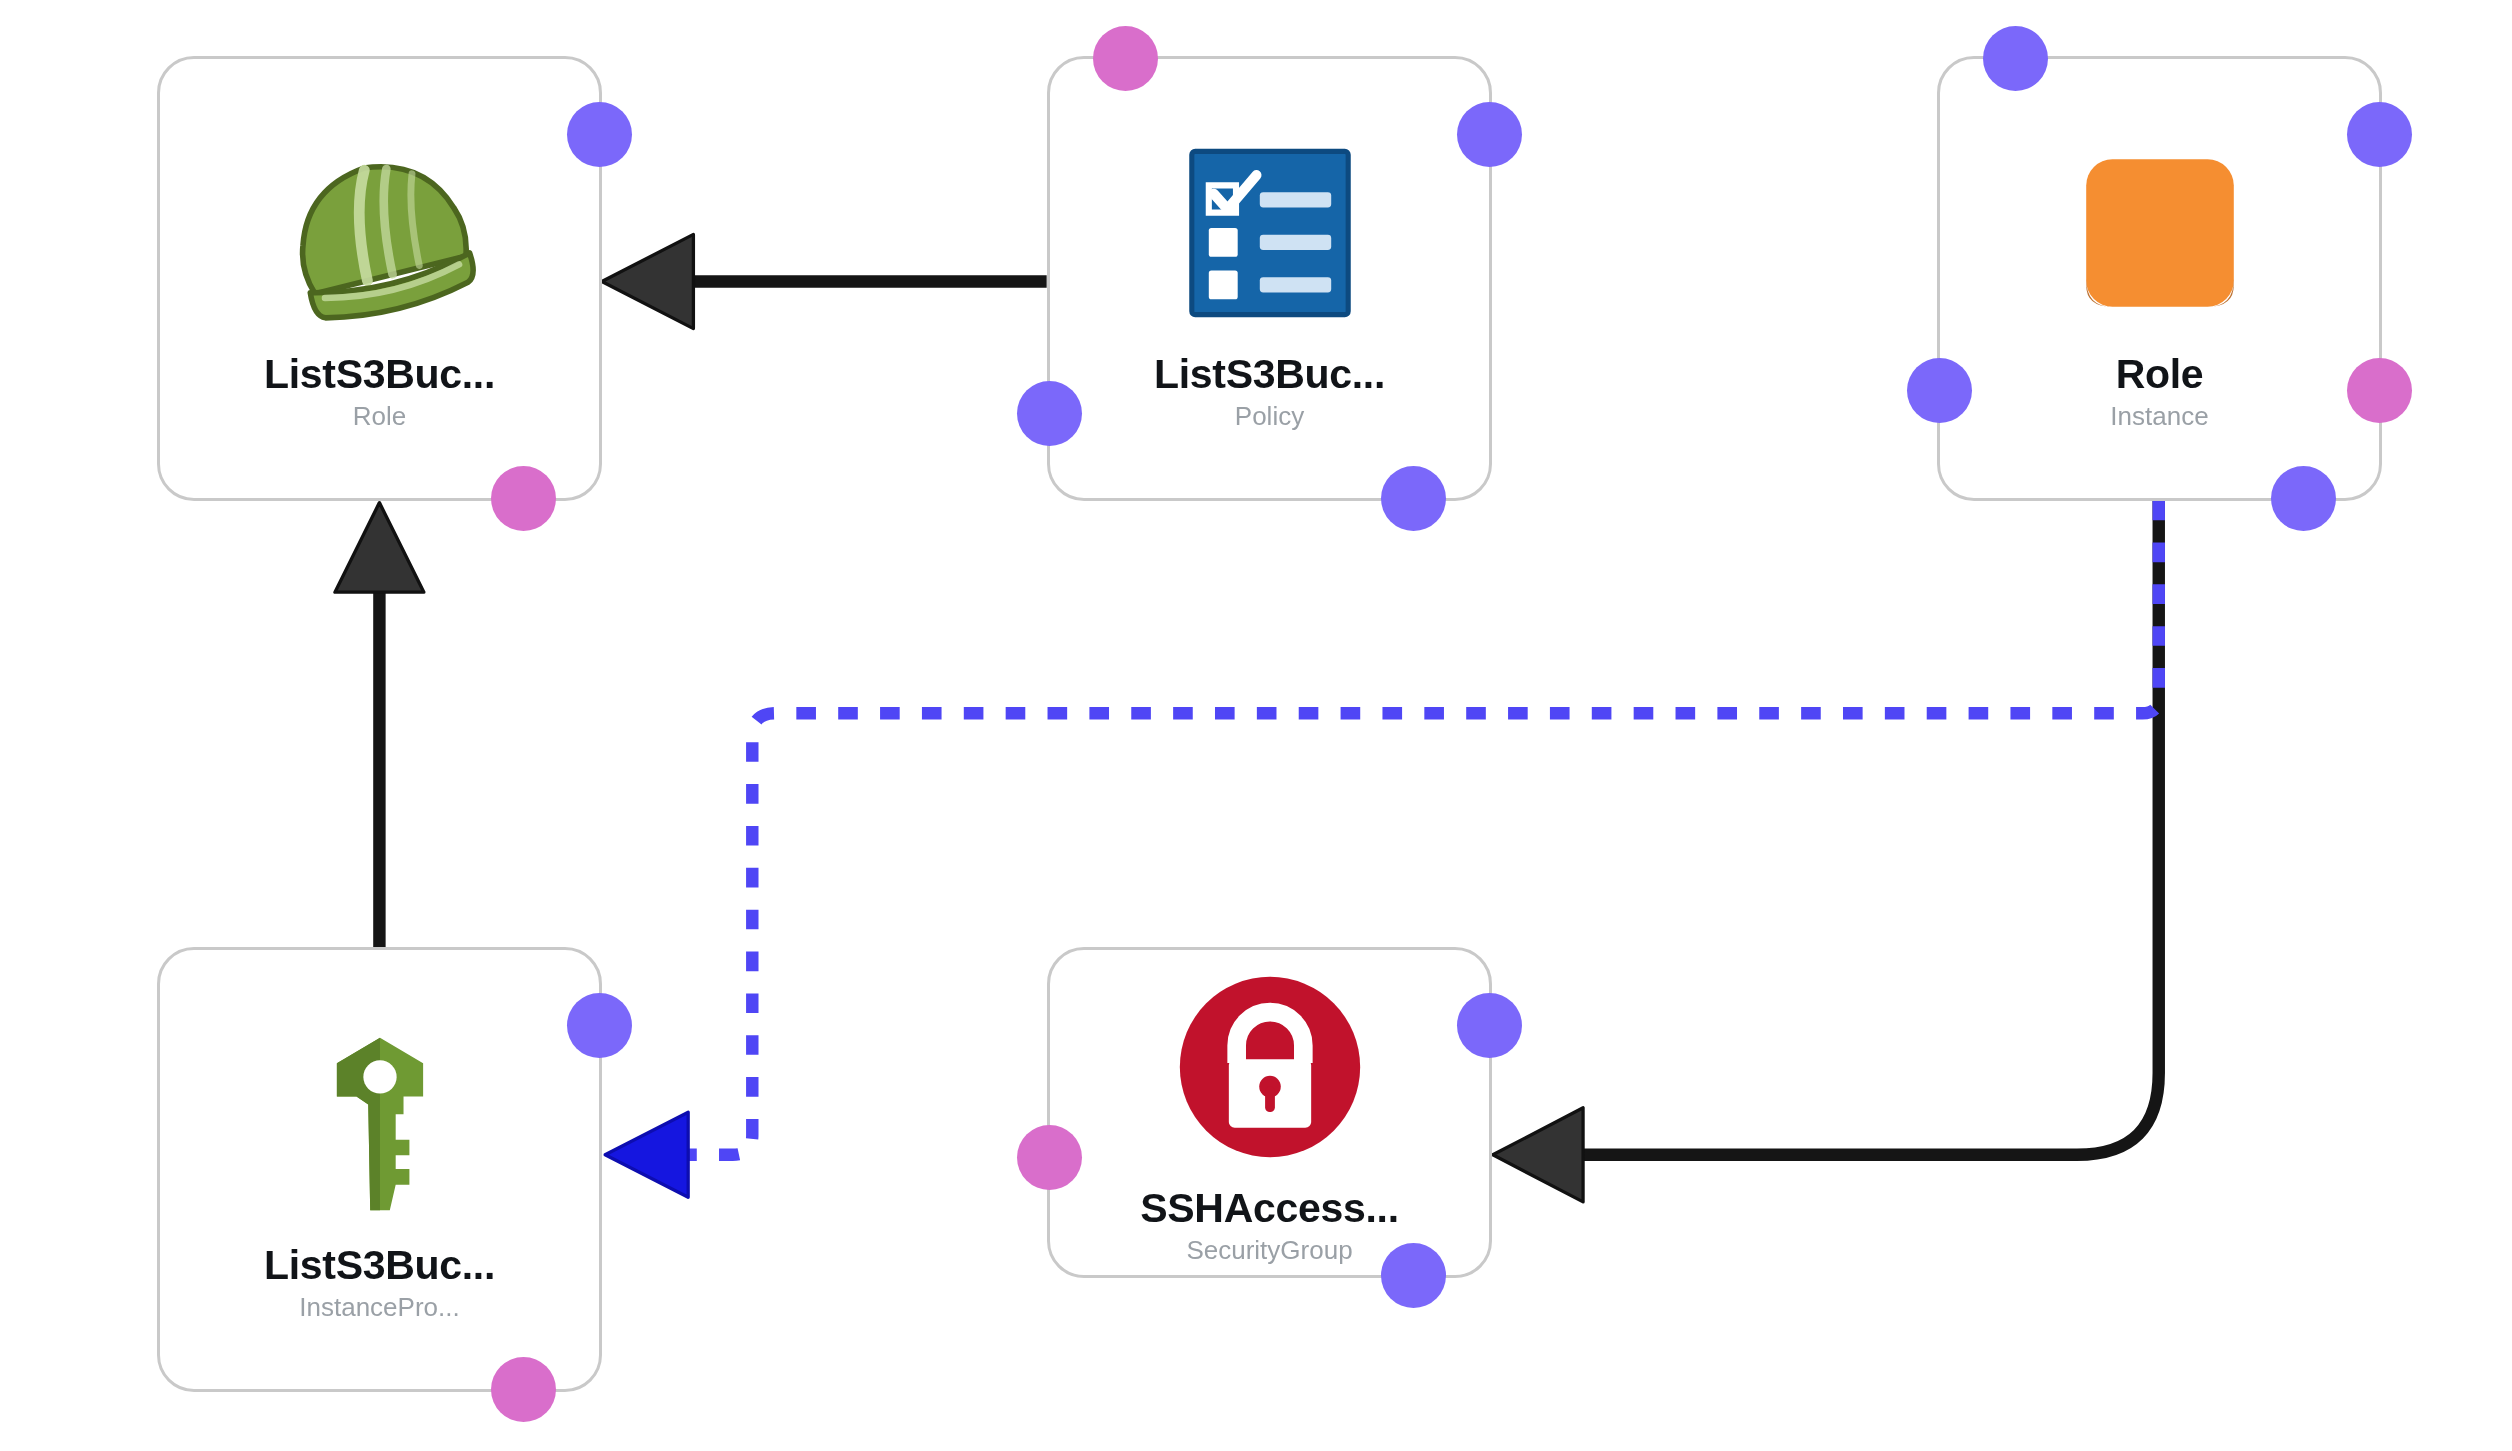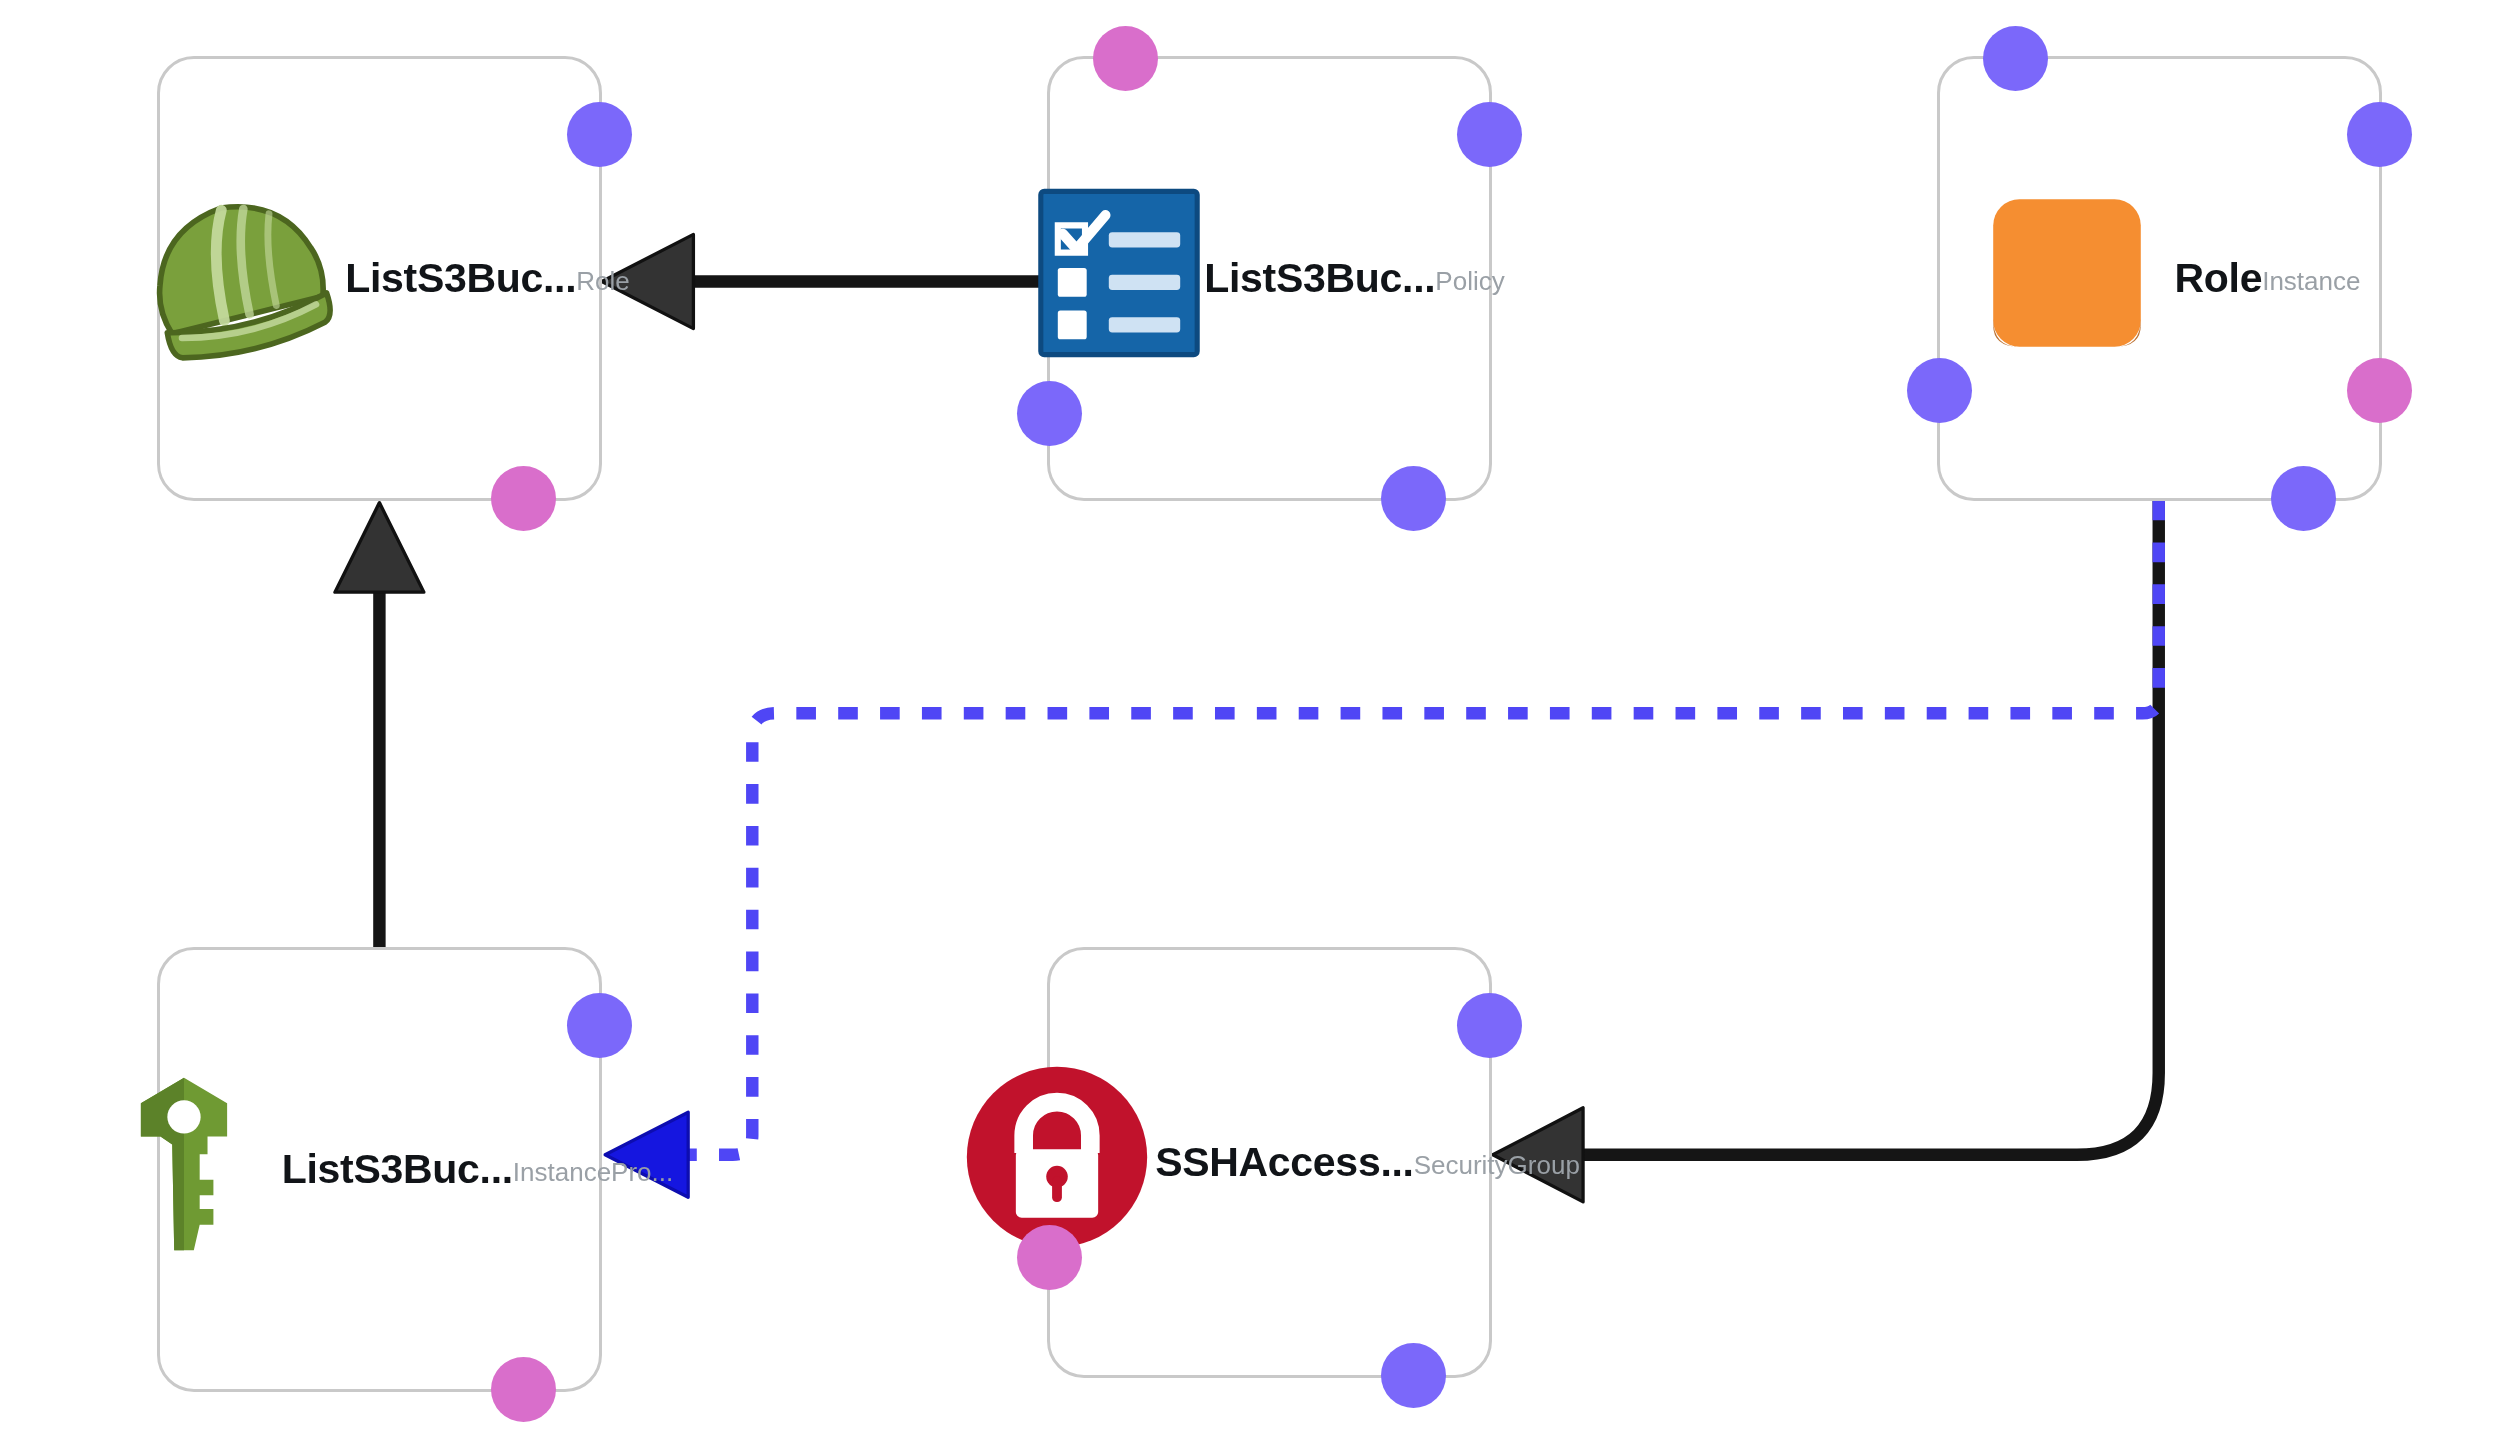--- a/index.html
+++ b/index.html
@@ -11,21 +11,21 @@
   #canvas{position:absolute;inset:0;width:2512px;height:1452px;background:#fff;}
   #edges{position:absolute;left:0;top:0;width:2512px;height:1452px;pointer-events:none;}
 
   .node{
     position:absolute;
     box-sizing:border-box;
     background:#ffffff;
     border:3.3px solid #c9c9c9;
     border-radius:37px;
     display:flex;
-    flex-direction:row;
+    flex-direction:column;
     align-items:center;
     justify-content:center;
   }
   .node-icon{
     width:216px;height:216px;
     display:flex;align-items:center;justify-content:center;
     margin-bottom:11.8px;
   }
   .node-icon svg{display:block;}
   .node-label{
@@ -148,21 +148,21 @@
         <path d="M50 6 L28 19 L28 36 L38 36 L44 40 L45 94 L50 94 Z" fill="#5c8229"></path>
         <circle cx="50" cy="26" r="8.5" fill="#ffffff"></circle>
       </svg>
     </div>
     <div class="node-label">ListS3Buc...</div>
     <div class="node-type">InstancePro...</div>
     <div class="handle purple h-r" style="top:43px;"></div>
     <div class="handle pink h-b" style="right:43px;"></div>
   </div>
 
-  <div class="node" style="left:1047px;top:947px;width:445px;height:431px;">
+  <div class="node" style="left:1047px;top:947px;width:445px;height:331px;">
     <div class="node-icon">
       <svg width="196" height="196" viewBox="0 0 100 100">
         <circle cx="50" cy="50" r="46" fill="#c1122c"></circle>
         <path d="M33 48 v-9 a17 17 0 0 1 34 0 v9" fill="none" stroke="#ffffff" stroke-width="9.5"></path>
         <rect x="29" y="46" width="42" height="35" rx="3" fill="#ffffff"></rect>
         <circle cx="50" cy="60" r="5.5" fill="#c1122c"></circle>
         <rect x="47.5" y="60" width="5" height="13" rx="2.4" fill="#c1122c"></rect>
       </svg>
     </div>
     <div class="node-label">SSHAccess...</div>

